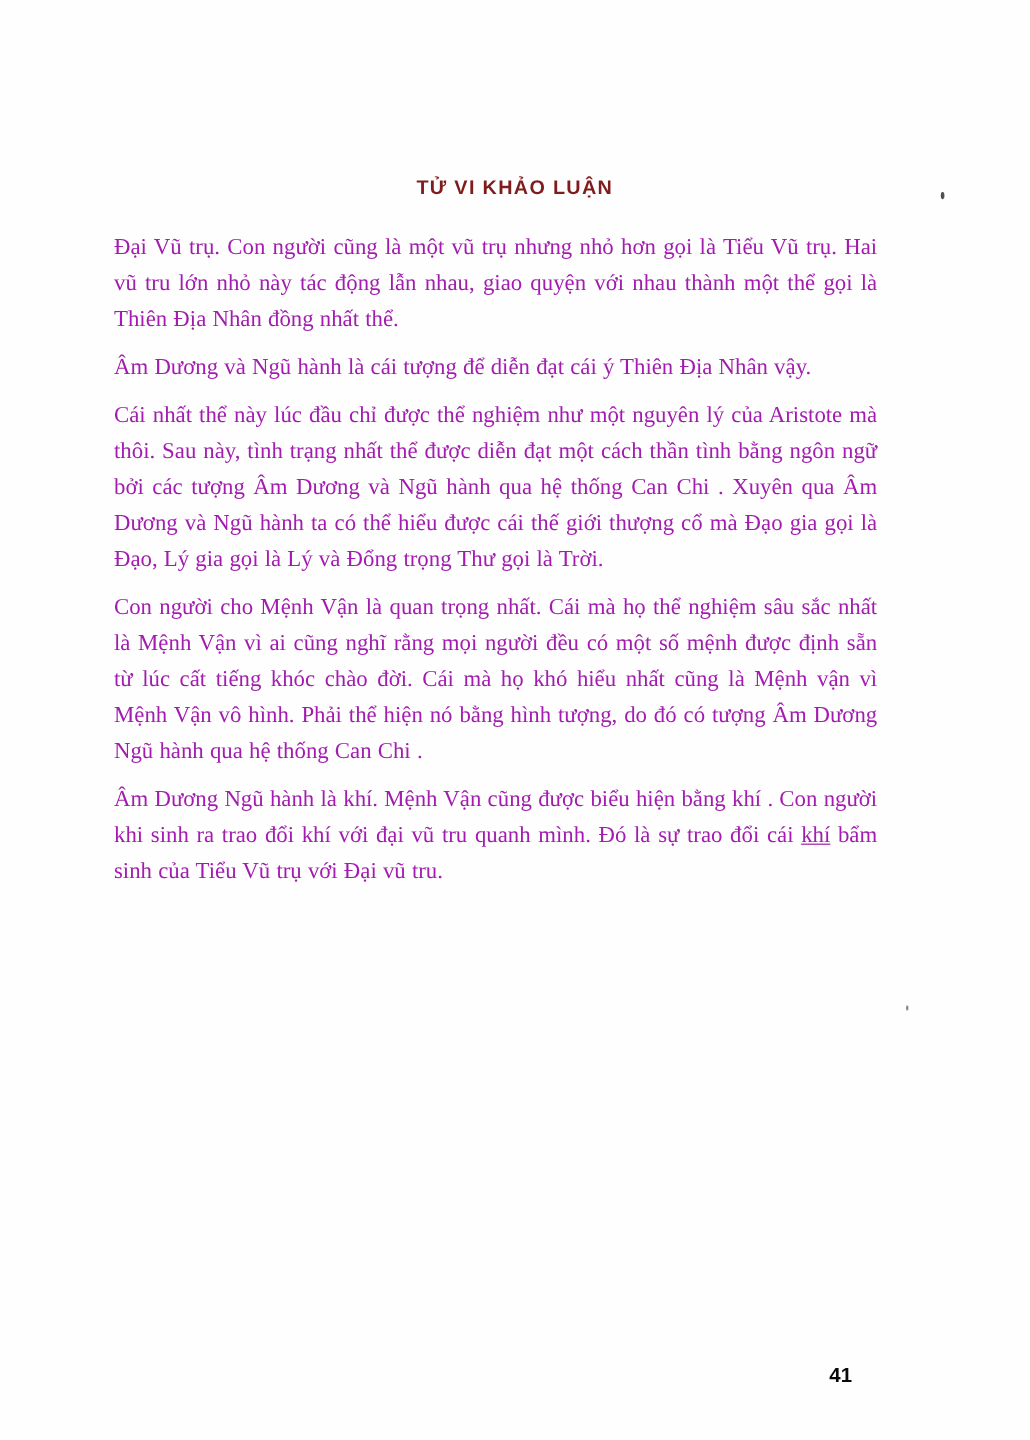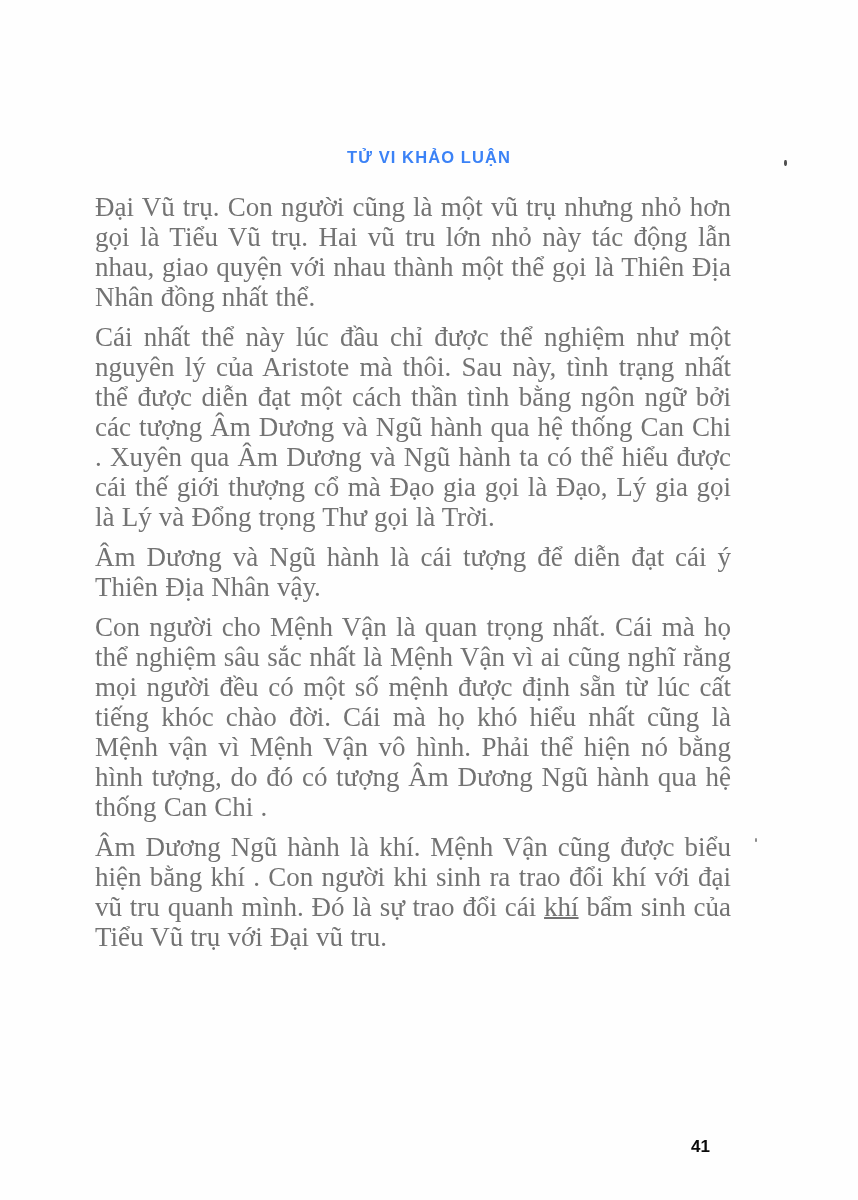--- a/index.html
+++ b/index.html
@@ -24,40 +24,40 @@
   .running-head {
     position: absolute;
     top: 148px;
     left: 0;
     width: 858px;
     text-align: center;
     font-family: "Liberation Sans", "DejaVu Sans", sans-serif;
     font-size: 16.5px;
     font-weight: 600;
     letter-spacing: 1.1px;
-    color: #3b82f6;
+    color: #7f1d1d;
     white-space: nowrap;
   }
 
   
   .textblock {
     position: absolute;
     top: 192px;
     left: 95px;
     width: 636px;
   }
 
   .para {
     margin: 0 0 10px 0;
-    font-size: 27px;
+    font-size: 19px;
     line-height: 30px;
     text-align: justify;
     text-justify: inter-word;
     word-spacing: 0.4px;
-    color: #737373;
+    color: #a21caf;
     
     -webkit-font-smoothing: none;
   }
 
   .para:last-child {
     margin-bottom: 16px;
   }
 
   .para u {
     text-decoration: underline;
@@ -93,23 +93,23 @@
 <body>
 
 <div class="page">
 
   <div class="running-head">TỬ VI KHẢO LUẬN</div>
 
   <div class="textblock">
 
     <p class="para">Đại Vũ trụ. Con người cũng là một vũ trụ nhưng nhỏ hơn gọi là Tiểu Vũ trụ. Hai vũ tru lớn nhỏ này tác động lẫn nhau, giao quyện với nhau thành một thể gọi là Thiên Địa Nhân đồng nhất thể.</p>
 
+    <p class="para">Âm Dương và Ngũ hành là cái tượng để diễn đạt cái ý Thiên Địa Nhân vậy.</p>
+
     <p class="para">Cái nhất thể này lúc đầu chỉ được thể nghiệm như một nguyên lý của Aristote mà thôi. Sau này, tình trạng nhất thể được diễn đạt một cách thần tình bằng ngôn ngữ bởi các tượng Âm Dương và Ngũ hành qua hệ thống Can Chi . Xuyên qua Âm Dương và Ngũ hành ta có thể hiểu được cái thế giới thượng cổ mà Đạo gia gọi là Đạo, Lý gia gọi là Lý và Đổng trọng Thư gọi là Trời.</p>
-
-    <p class="para">Âm Dương và Ngũ hành là cái tượng để diễn đạt cái ý Thiên Địa Nhân vậy.</p>
 
 
 
     <p class="para">Con người cho Mệnh Vận là quan trọng nhất. Cái mà họ thể nghiệm sâu sắc nhất là Mệnh Vận vì ai cũng nghĩ rằng mọi người đều có một số mệnh được định sẵn từ lúc cất tiếng khóc chào đời. Cái mà họ khó hiểu nhất cũng là Mệnh vận vì Mệnh Vận vô hình. Phải thể hiện nó bằng hình tượng, do đó có tượng Âm Dương Ngũ hành qua hệ thống Can Chi .</p>
 
     <p class="para">
       <span>Âm Dương Ngũ hành là khí. Mệnh Vận cũng được biểu hiện bằng khí . Con người khi sinh ra trao đổi khí với đại vũ tru quanh mình. Đó là sự trao đổi cái </span><u>khí</u><span> bẩm sinh của Tiểu Vũ trụ với Đại vũ tru.</span>
     </p>
 
   </div>

